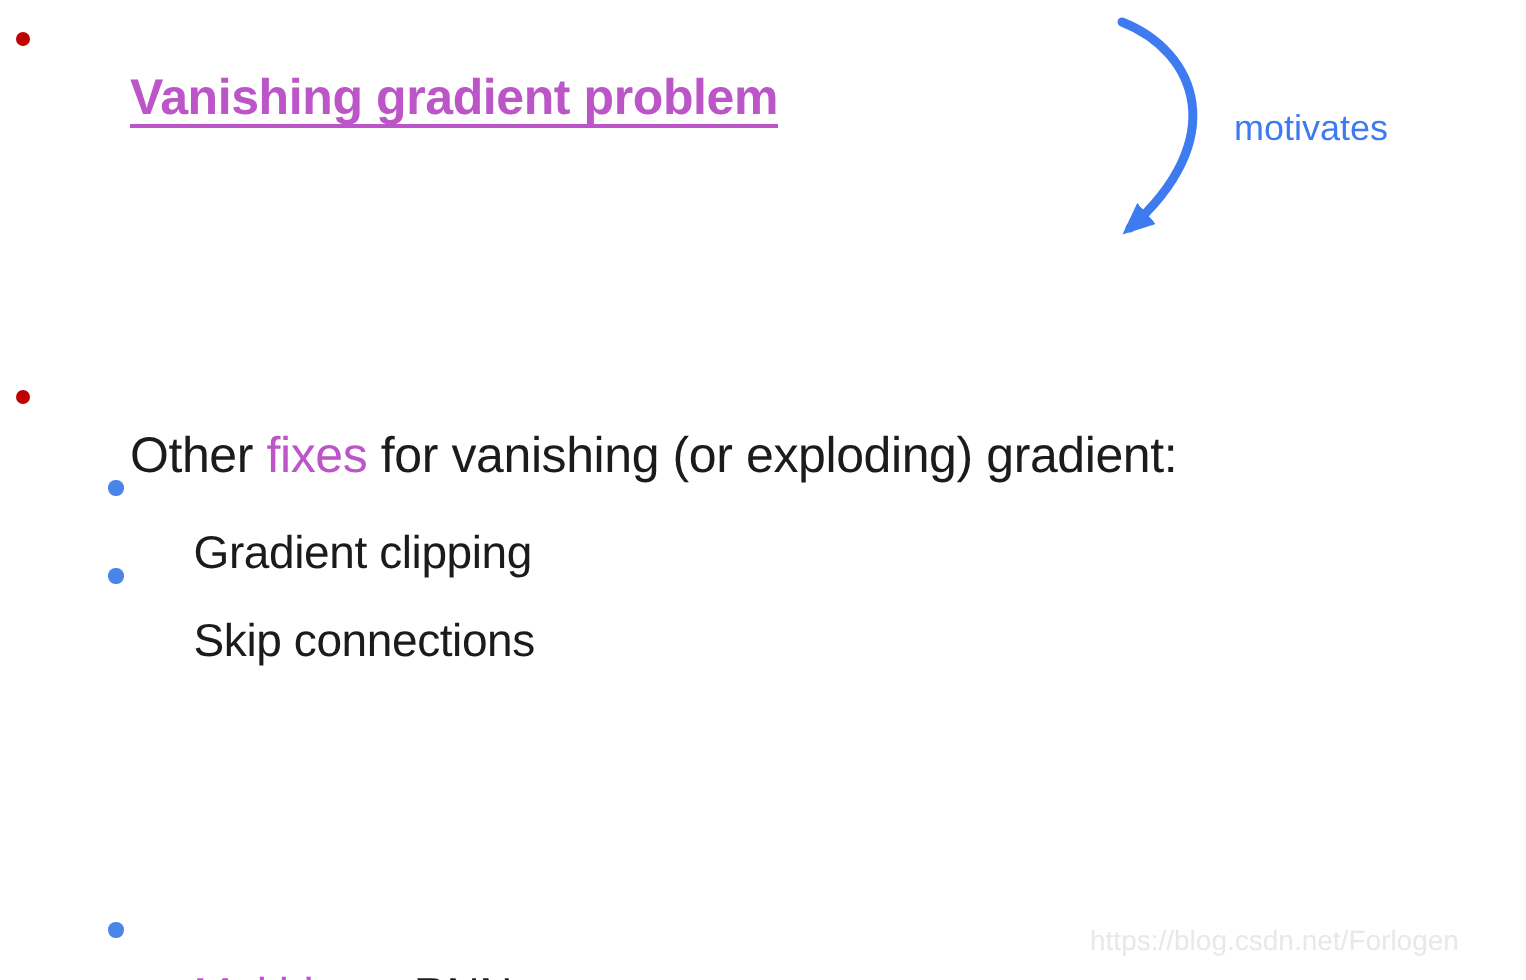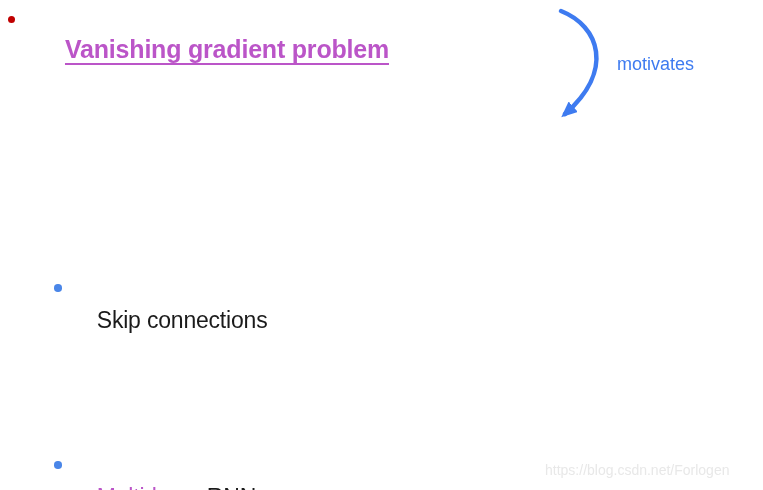--- a/index.html
+++ b/index.html
@@ -73,21 +73,27 @@
     <defs>
       <marker id="ah" markerUnits="userSpaceOnUse" markerWidth="16" markerHeight="14" refX="11" refY="7" orient="auto">
         <path d="M0,0 L16,7 L0,14 z" fill="#3e7bf0"></path>
       </marker>
     </defs>
     <path d="M 26 9 C 64 24, 80 68, 30 112" fill="none" stroke="#3e7bf0" stroke-width="4.5" stroke-linecap="round" marker-end="url(#ah)"></path>
   </svg>
   <div id="motivates-label">motivates</div>
 
 
+  <div class="row main" style="top:180px">
+    <span class="dot"></span><span>Other </span><span class="purple">fixes</span><span> for vanishing (or exploding) gradient:</span>
+  </div>
 
+  <div class="row sub" style="top:228px">
+    <span class="dot"></span><span>Gradient clipping</span>
+  </div>
 
   <div class="row sub" style="top:272px">
     <span class="dot"></span><span>Skip connections</span>
   </div>
 
 
 
   <div class="row sub" style="top:449px">
     <span class="dot"></span><span class="purple">Multi-layer</span><span> RNNs</span>
   </div>

